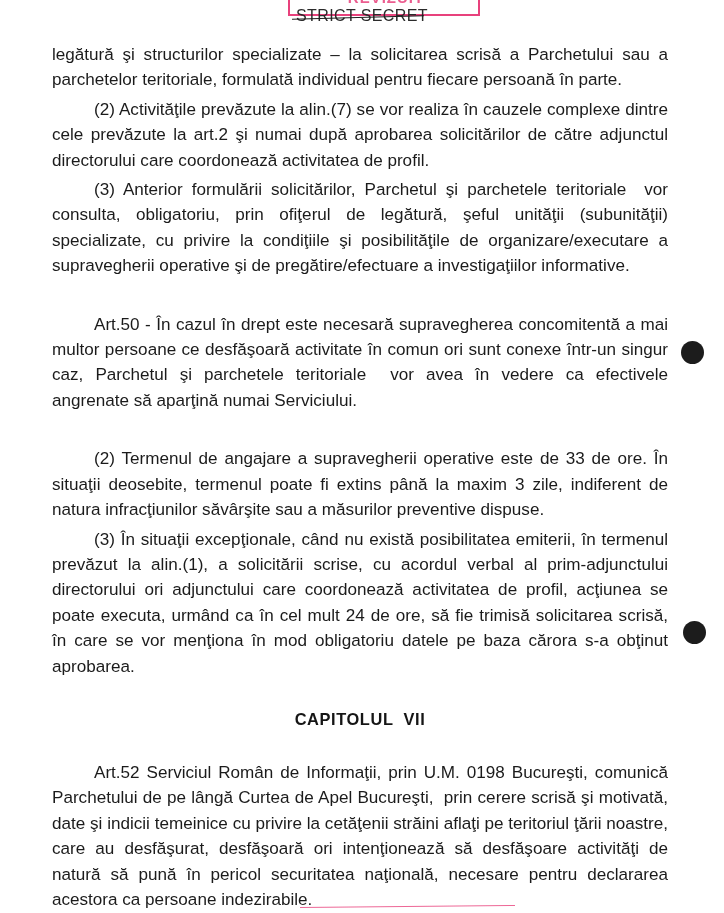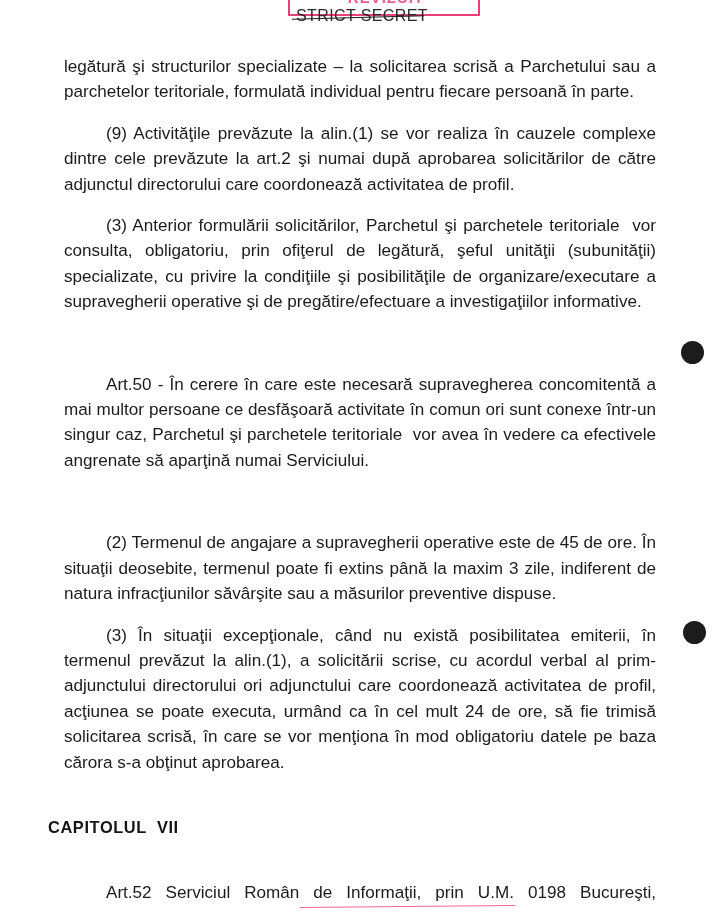--- a/index.html
+++ b/index.html
@@ -75,38 +75,38 @@
   }
 
   
   .page {
     position: absolute;
     left: 48px;
     top: 38px;
     width: 624px;
   }
   .para {
-    margin: 16px;
+    margin: 4px;
     text-align: justify;
     text-justify: inter-word;
     font-size: 17.1px;
     line-height: 25.4px;
     color: #1b1b1b;
     white-space: pre-wrap;
   }
   .para.indent {
     text-indent: 42px;
   }
   .spacer {
     height: 25px;
   }
 
   
   .chapter {
-    text-align: left;
+    text-align: center;
     font-weight: bold;
     font-size: 16.4px;
     line-height: 23px;
     letter-spacing: .6px;
     color: #151515;
     white-space: pre;
   }
 
   
   .punch-hole {
@@ -147,30 +147,30 @@
   <div class="stamp-text">REVIZUIT</div>
   <div class="classification">
     <span class="label">STRICT SECRET</span>
   </div>
   <div class="strike-line"></div>
 </div>
 
 <div class="page">
 
   <p class="para">legătură şi structurilor specializate – la solicitarea scrisă a Parchetului sau a parchetelor teritoriale, formulată individual pentru fiecare persoană în parte.</p>
-  <p class="para indent">(9) Activităţile prevăzute la alin.(1) se vor realiza în cauzele complexe dintre cele prevăzute la art.2 şi numai după aprobarea solicitărilor de către adjunctul directorului care coordonează activitatea de profil.</p>
+  <p class="para indent">(2) Activităţile prevăzute la alin.(7) se vor realiza în cauzele complexe dintre cele prevăzute la art.2 şi numai după aprobarea solicitărilor de către adjunctul directorului care coordonează activitatea de profil.</p>
   <p class="para indent">(3) Anterior formulării solicitărilor, Parchetul şi parchetele teritoriale  vor consulta, obligatoriu, prin ofiţerul de legătură, şeful unităţii (subunităţii) specializate, cu privire la condiţiile şi posibilităţile de organizare/executare a supravegherii operative şi de pregătire/efectuare a investigaţiilor informative.</p>
 
   <div class="spacer"></div>
 
-  <p class="para indent">Art.50 - În cerere în care este necesară supravegherea concomitentă a mai multor persoane ce desfăşoară activitate în comun ori sunt conexe într-un singur caz, Parchetul şi parchetele teritoriale  vor avea în vedere ca efectivele angrenate să aparţină numai Serviciului.</p>
+  <p class="para indent">Art.50 - În cazul în drept este necesară supravegherea concomitentă a mai multor persoane ce desfăşoară activitate în comun ori sunt conexe într-un singur caz, Parchetul şi parchetele teritoriale  vor avea în vedere ca efectivele angrenate să aparţină numai Serviciului.</p>
 
   <div class="spacer"></div>
 
-  <p class="para indent">(2) Termenul de angajare a supravegherii operative este de 45 de ore. În situaţii deosebite, termenul poate fi extins până la maxim 3 zile, indiferent de  natura infracţiunilor săvârşite sau a măsurilor preventive dispuse.</p>
+  <p class="para indent">(2) Termenul de angajare a supravegherii operative este de 33 de ore. În situaţii deosebite, termenul poate fi extins până la maxim 3 zile, indiferent de  natura infracţiunilor săvârşite sau a măsurilor preventive dispuse.</p>
   <p class="para indent">(3) În situaţii excepţionale, când nu există posibilitatea emiterii, în termenul prevăzut la alin.(1), a solicitării scrise, cu acordul verbal al prim-adjunctului directorului ori adjunctului care coordonează activitatea de profil, acţiunea se poate executa, urmând ca în cel mult 24 de ore, să fie trimisă solicitarea scrisă, în care se vor menţiona în mod obligatoriu datele pe baza cărora s-a obţinut aprobarea.</p>
 
   <div class="spacer"></div>
 
   <div class="chapter">CAPITOLUL  VII</div>
 
   <div class="spacer"></div>
 
   <p class="para indent">Art.52 Serviciul Român de Informaţii, prin U.M. 0198 Bucureşti, comunică Parchetului de pe lângă Curtea de Apel Bucureşti,  prin cerere scrisă şi motivată, date şi indicii temeinice cu privire la cetăţenii străini aflaţi pe teritoriul ţării noastre, care au desfăşurat, desfăşoară ori intenţionează să desfăşoare activităţi de natură să pună în pericol securitatea naţională, necesare pentru declararea acestora ca persoane indezirabile.</p>
 

